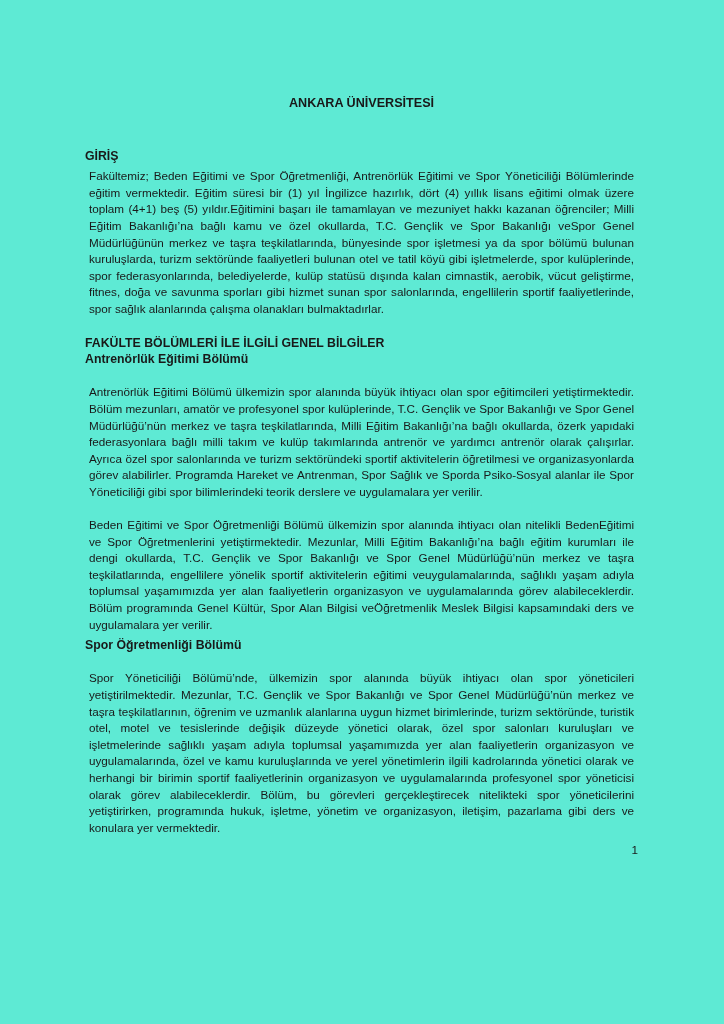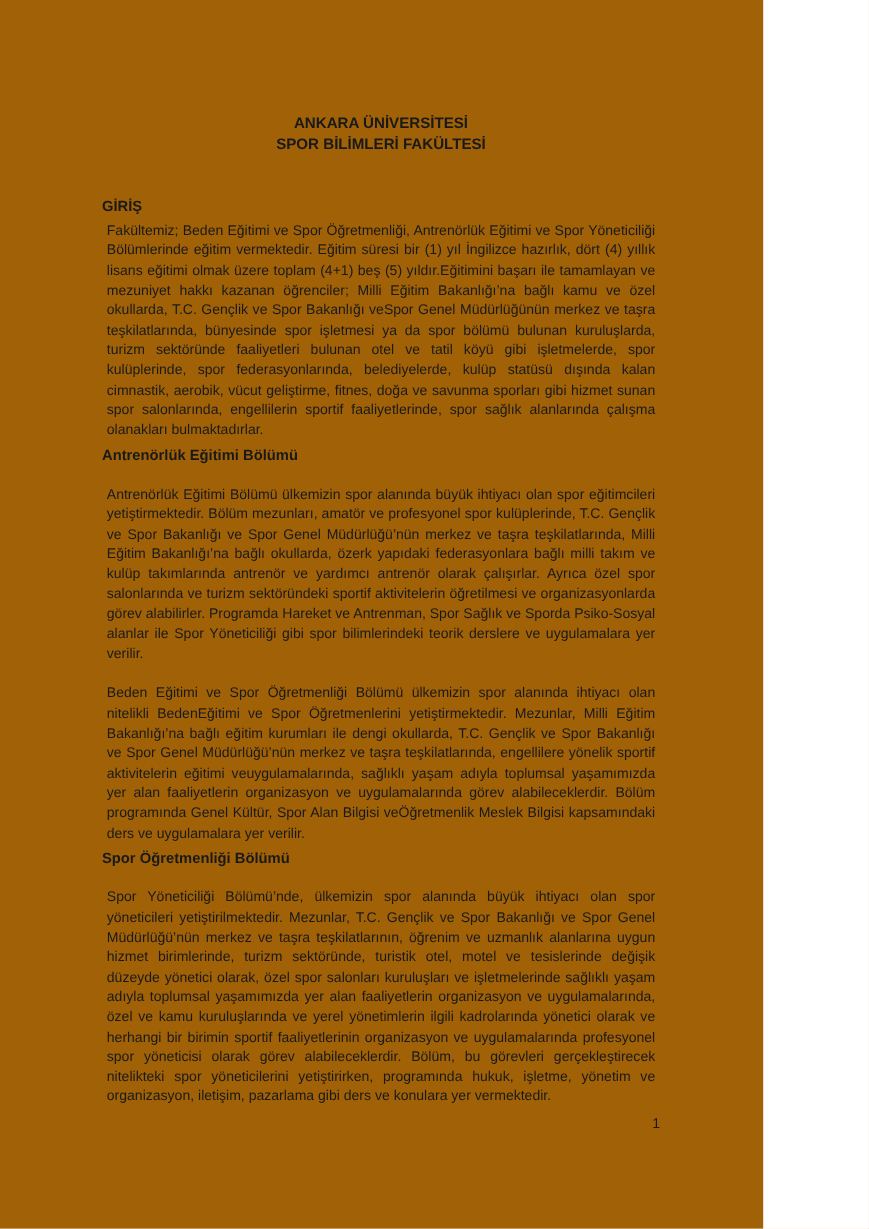--- a/index.html
+++ b/index.html
@@ -3,24 +3,24 @@
 <meta charset="utf-8">
 <style>
   html, body {
     margin: 0;
     padding: 0;
     background: #ffffff;
   }
   .page {
     position: relative;
     box-sizing: border-box;
-    width: 636px;
+    width: 724px;
     height: 1024px;
     margin: 0;
-    background: #a16207;
+    background: #5eead4;
     color: #191919;
     font-family: "Liberation Sans", "DejaVu Sans", sans-serif;
     font-size: 11.7px;
     line-height: 16.6px;
     padding: 95px 86px 0 85px;
     overflow: hidden;
   }
   .title-block {
     text-align: center;
     font-weight: 700;
@@ -49,28 +49,28 @@
     font-size: 11.7px;
   }
 </style>
 </head>
 <body>
 
 <div class="page">
 
   <header class="title-block">
     <div class="title-line">ANKARA ÜNİVERSİTESİ</div>
-    <div class="title-line">SPOR BİLİMLERİ FAKÜLTESİ</div>
   </header>
 
   <section>
     <h2 class="heading giris-heading">GİRİŞ</h2>
     <p class="para">Fakültemiz; Beden Eğitimi ve Spor Öğretmenliği, Antrenörlük Eğitimi ve Spor Yöneticiliği Bölümlerinde eğitim vermektedir. Eğitim süresi bir (1) yıl İngilizce hazırlık, dört (4) yıllık lisans eğitimi olmak üzere toplam (4+1) beş (5) yıldır.Eğitimini başarı ile tamamlayan ve mezuniyet hakkı kazanan öğrenciler; Milli Eğitim Bakanlığı’na bağlı kamu ve özel okullarda, T.C. Gençlik ve Spor Bakanlığı veSpor Genel Müdürlüğünün merkez ve taşra teşkilatlarında, bünyesinde spor işletmesi ya da spor bölümü bulunan kuruluşlarda, turizm sektöründe faaliyetleri bulunan otel ve tatil köyü gibi işletmelerde, spor kulüplerinde, spor federasyonlarında, belediyelerde, kulüp statüsü dışında kalan cimnastik, aerobik, vücut geliştirme, fitnes, doğa ve savunma sporları gibi hizmet sunan spor salonlarında, engellilerin sportif faaliyetlerinde, spor sağlık alanlarında çalışma olanakları bulmaktadırlar.</p>
   </section>
 
+  <h2 class="heading general-heading">FAKÜLTE BÖLÜMLERİ İLE İLGİLİ GENEL BİLGİLER</h2>
 
   <section>
     <h3 class="heading dept-heading">Antrenörlük Eğitimi Bölümü</h3>
     <p class="para dept-para">Antrenörlük Eğitimi Bölümü ülkemizin spor alanında büyük ihtiyacı olan spor eğitimcileri yetiştirmektedir. Bölüm mezunları, amatör ve profesyonel spor kulüplerinde, T.C. Gençlik ve Spor Bakanlığı ve Spor Genel Müdürlüğü’nün merkez ve taşra teşkilatlarında, Milli Eğitim Bakanlığı’na bağlı okullarda, özerk yapıdaki federasyonlara bağlı milli takım ve kulüp takımlarında antrenör ve yardımcı antrenör olarak çalışırlar. Ayrıca özel spor salonlarında ve turizm sektöründeki sportif aktivitelerin öğretilmesi ve organizasyonlarda görev alabilirler. Programda Hareket ve Antrenman, Spor Sağlık ve Sporda Psiko-Sosyal alanlar ile Spor Yöneticiliği gibi spor bilimlerindeki teorik derslere ve uygulamalara yer verilir.</p>
   </section>
 
   <section>
     <p class="para dept-para">Beden Eğitimi ve Spor Öğretmenliği Bölümü ülkemizin spor alanında ihtiyacı olan nitelikli BedenEğitimi ve Spor Öğretmenlerini yetiştirmektedir. Mezunlar, Milli Eğitim Bakanlığı’na bağlı eğitim kurumları ile dengi okullarda, T.C. Gençlik ve Spor Bakanlığı ve Spor Genel Müdürlüğü’nün merkez ve taşra teşkilatlarında, engellilere yönelik sportif aktivitelerin eğitimi veuygulamalarında, sağlıklı yaşam adıyla toplumsal yaşamımızda yer alan faaliyetlerin organizasyon ve uygulamalarında görev alabileceklerdir. Bölüm programında Genel Kültür, Spor Alan Bilgisi veÖğretmenlik Meslek Bilgisi kapsamındaki ders ve uygulamalara yer verilir.</p>
   </section>
 

